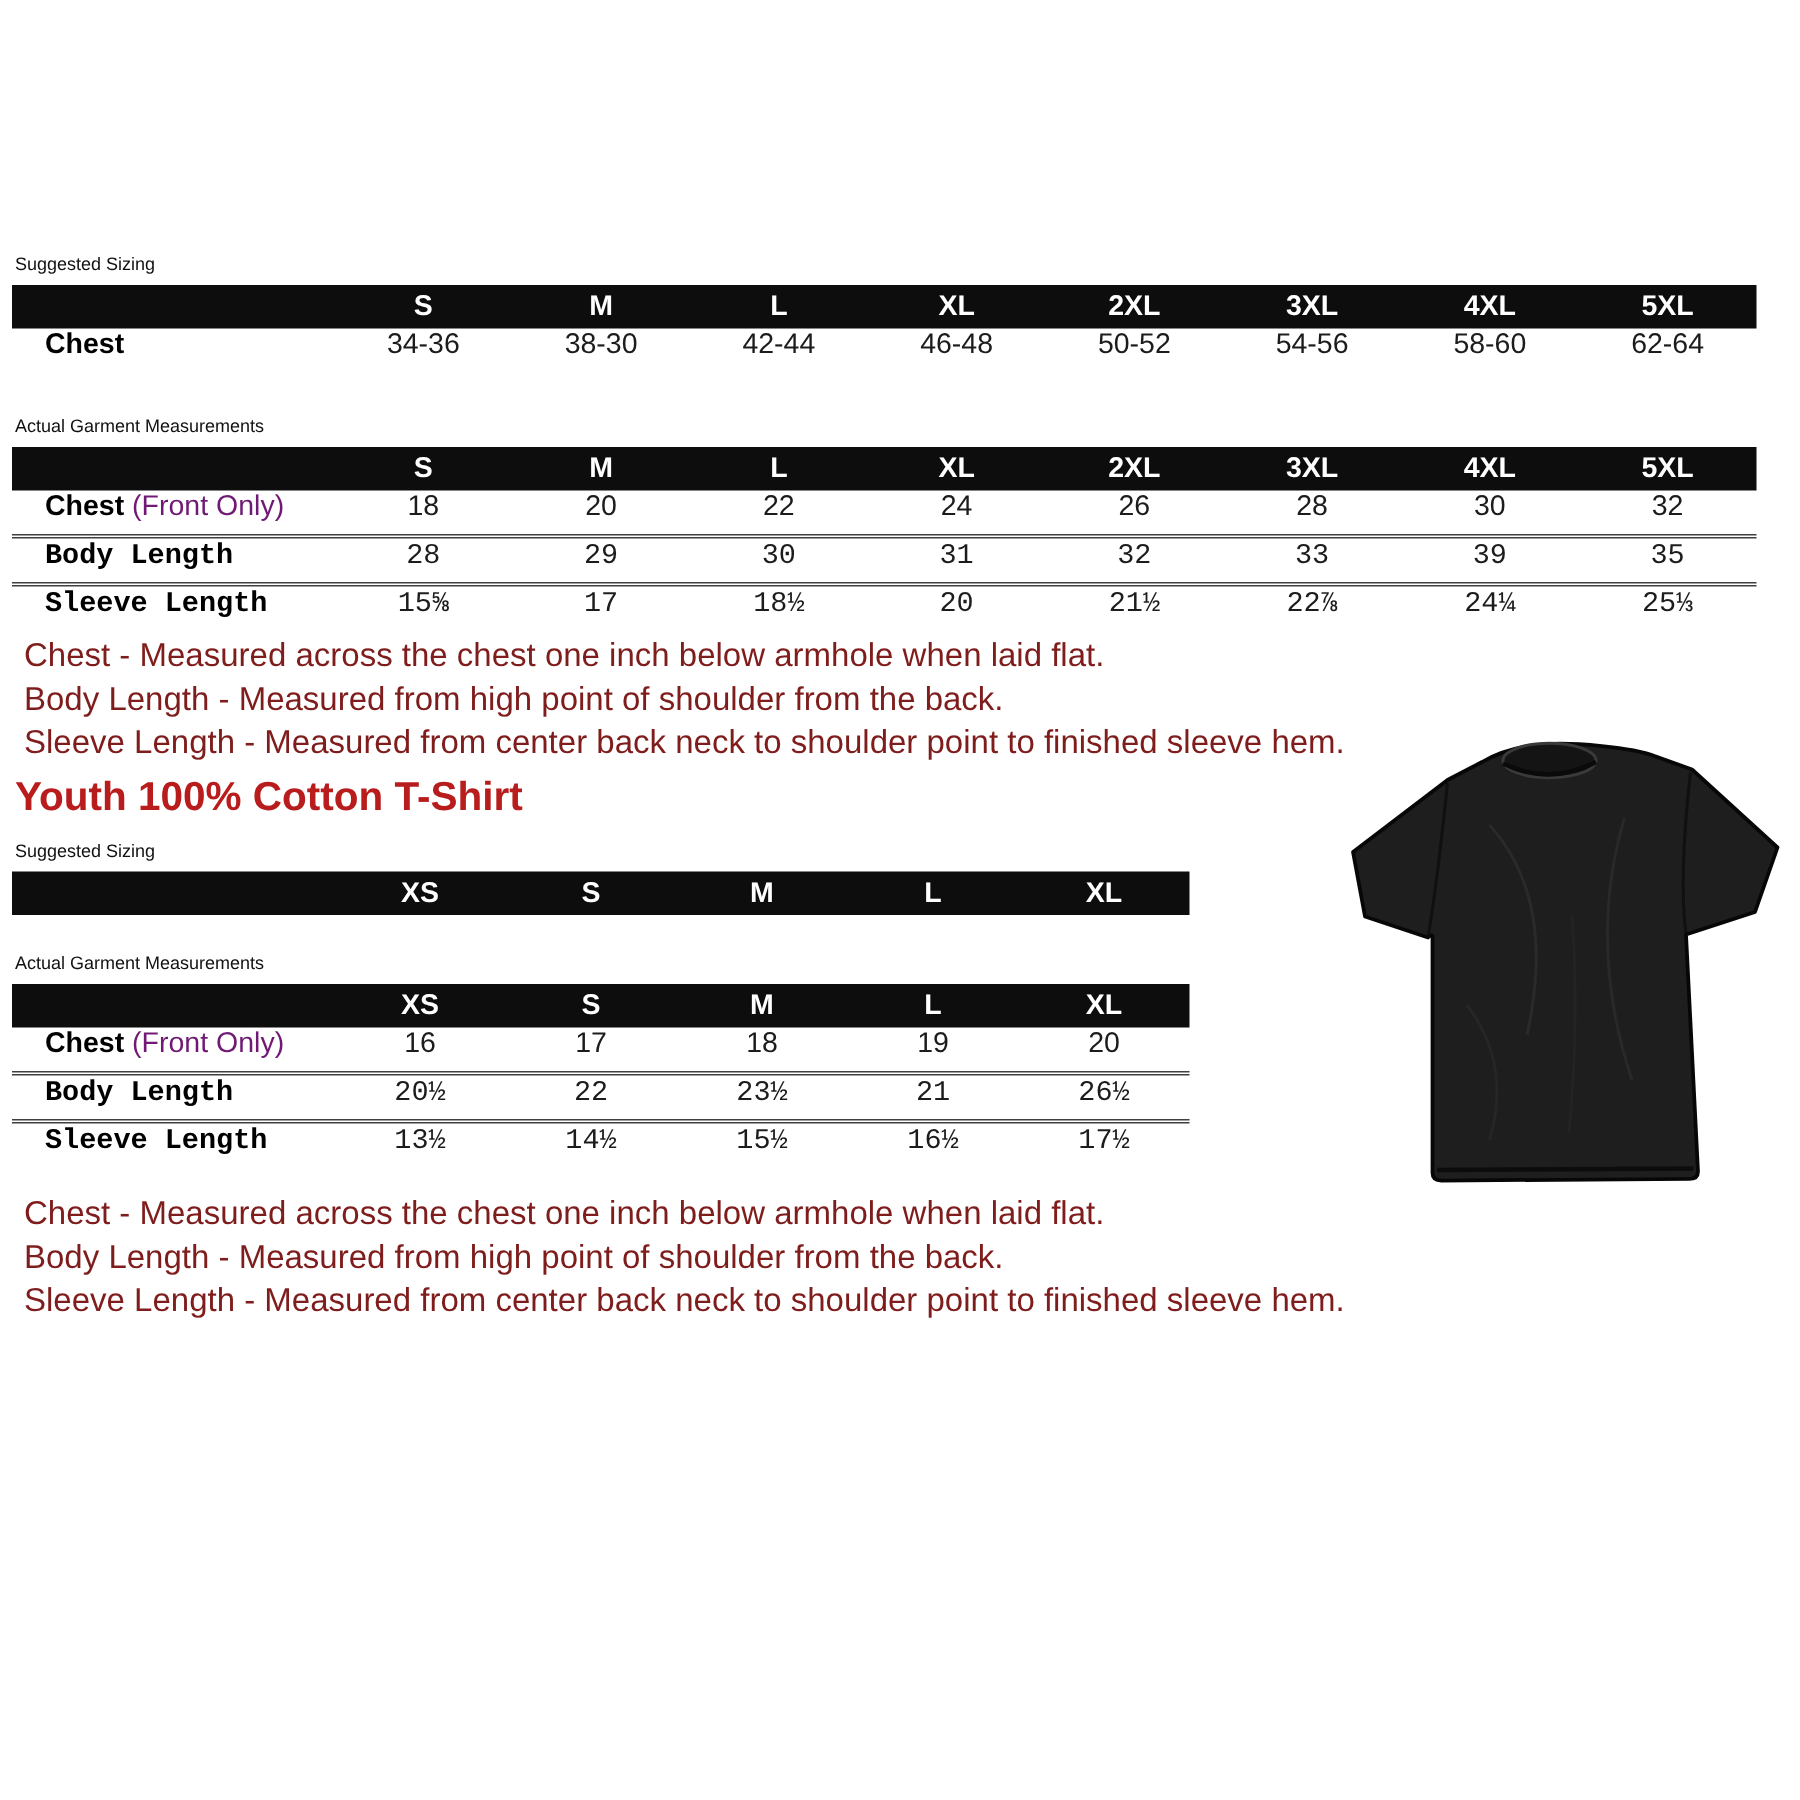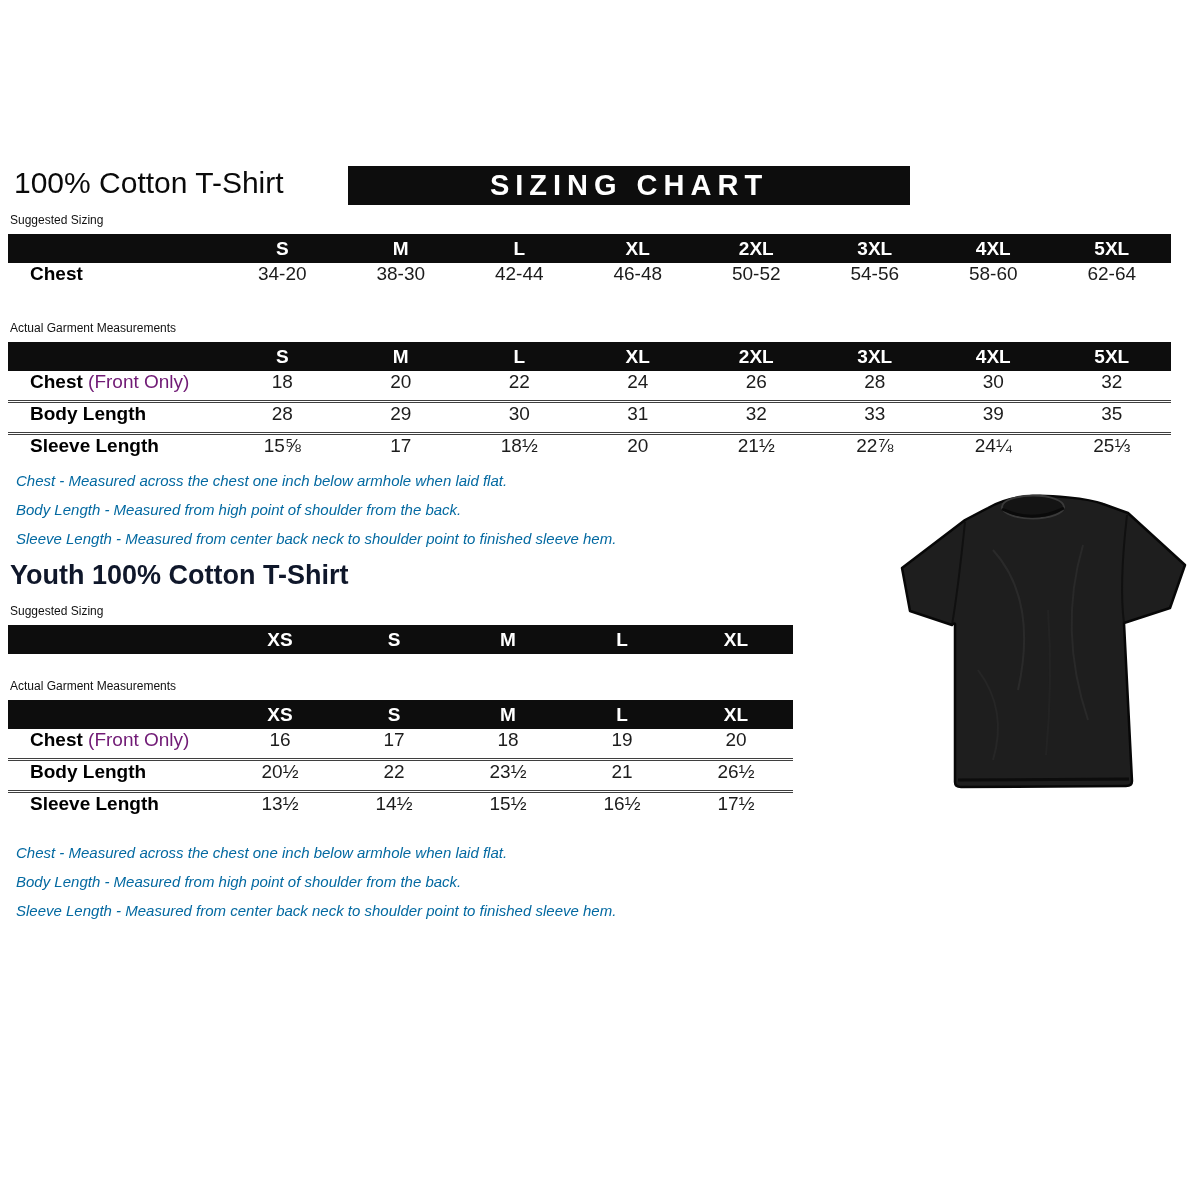--- a/index.html
+++ b/index.html
@@ -20,59 +20,53 @@
   
   .tbl{margin-left:0;}
   .tbl.adult{width:1163px;}
   .tbl.youth{width:785px;}
   .thead{display:flex;align-items:center;background:#0d0d0d;height:29px;}
   .hcell{flex:1;text-align:center;color:#ffffff;font-weight:bold;font-size:19px;}
   .lcell{width:215px;flex:none;padding-left:22px;box-sizing:border-box;}
   .trow{display:flex;height:29px;font-size:19px;}
   .trow .lcell{font-weight:bold;color:#000;}
   .trow .lcell .suffix{font-weight:normal;color:#701a75;}
-  .trow + .trow{border-top:3px double #3f3f3f;}
+  .trow + .trow{border-top:3px double #3f3f3f;font-family:Liberation Mono, monospace;}
   .vcell{flex:1;text-align:center;color:#1c1c1c;}
 
   .notes{margin:8px 0 0 8px;}
-  .notes p{margin:0 0 11px 0;font-size:15px;line-height:18px;color:#0369a1;font-style:italic;}
-
-  .youth-title{font-size:27px;font-weight:bold;color:#0f172a;margin:2px 0 10px 2px;line-height:32px;}
+  .notes p{margin:0 0 11px 0;font-size:22px;line-height:18px;color:#7f1d1d;}
+
+  .youth-title{font-size:27px;font-weight:bold;color:#b91c1c;margin:2px 0 10px 2px;line-height:32px;}
 
   .shirt-wrap{position:absolute;left:898px;top:490px;width:294px;height:306px;}
 </style>
 </head>
 <body>
 
 <div id="page">
   <div id="content">
 
-    <div class="header-row">
-      <div class="main-title">100% Cotton T-Shirt</div>
-      <div class="banner">
-        <span>SIZING CHART</span>
-      </div>
-    </div>
 
     <div class="section-label">Suggested Sizing</div>
     <div class="tbl adult">
         <div class="thead">
           <div class="lcell"></div>
           <div class="hcell">S</div>
           <div class="hcell">M</div>
           <div class="hcell">L</div>
           <div class="hcell">XL</div>
           <div class="hcell">2XL</div>
           <div class="hcell">3XL</div>
           <div class="hcell">4XL</div>
           <div class="hcell">5XL</div>
         </div>
         <div class="trow">
           <div class="lcell"><span>Chest</span></div>
-          <div class="vcell">34-20</div>
+          <div class="vcell">34-36</div>
           <div class="vcell">38-30</div>
           <div class="vcell">42-44</div>
           <div class="vcell">46-48</div>
           <div class="vcell">50-52</div>
           <div class="vcell">54-56</div>
           <div class="vcell">58-60</div>
           <div class="vcell">62-64</div>
         </div>
       </div>
 

